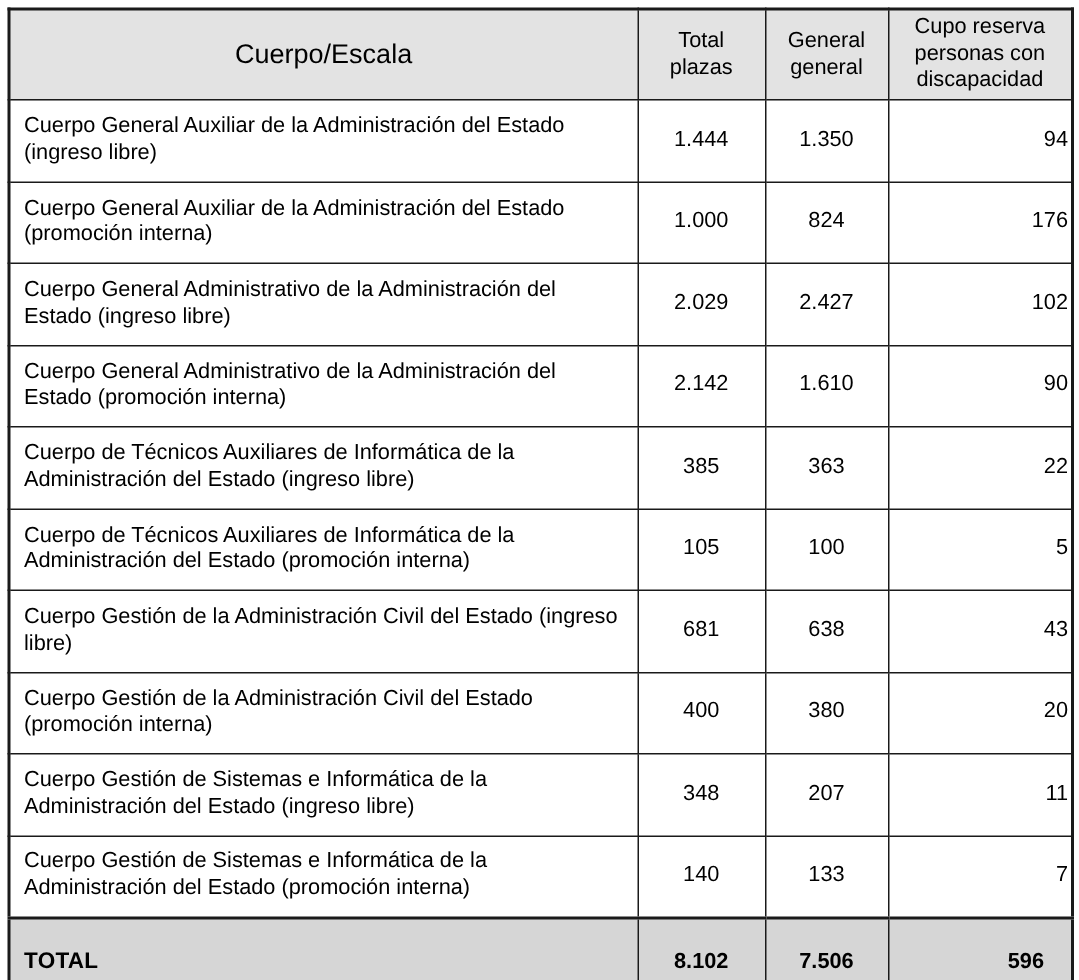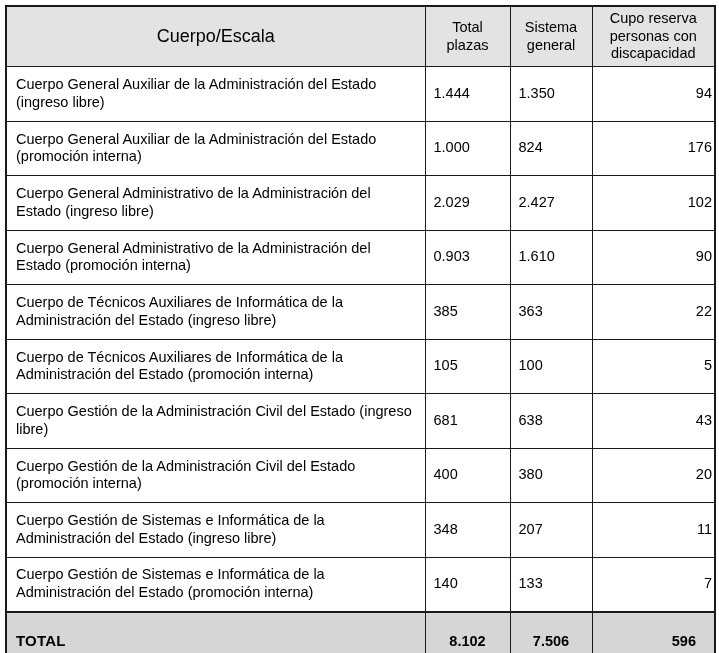--- a/index.html
+++ b/index.html
@@ -55,20 +55,21 @@
   thead th.h-name { font-size: 18px; }
 
   tbody tr.data-row { height: 54.5px; }
   tbody td.cell-name {
     text-align: left;
     vertical-align: middle;
     padding-left: 9px;
     padding-right: 6px;
   }
   tbody td.cell-num {
+    text-align: center;
     vertical-align: middle;
   }
   tbody td.cell-num-right {
     text-align: right;
     vertical-align: middle;
     padding-right: 2px;
   }
   tbody tr.total-row {
     background: #d6d6d6;
     height: 60px;
@@ -97,21 +98,21 @@
     <colgroup>
       <col class="c-name">
       <col class="c-total">
       <col class="c-gen">
       <col class="c-cupo">
     </colgroup>
     <thead>
       <tr>
         <th class="h-name">Cuerpo/Escala</th>
         <th>Total plazas</th>
-        <th>Sistema general</th>
+        <th>General general</th>
         <th>Cupo reserva personas con discapacidad</th>
       </tr>
     </thead>
     <tbody>
       <tr class="data-row">
         <td class="cell-name">Cuerpo General Auxiliar de la Administración del Estado (ingreso libre)</td>
         <td class="cell-num">1.444</td>
         <td class="cell-num">1.350</td>
         <td class="cell-num-right">94</td>
       </tr>
@@ -122,21 +123,21 @@
         <td class="cell-num-right">176</td>
       </tr>
       <tr class="data-row">
         <td class="cell-name">Cuerpo General Administrativo de la Administración del Estado (ingreso libre)</td>
         <td class="cell-num">2.029</td>
         <td class="cell-num">2.427</td>
         <td class="cell-num-right">102</td>
       </tr>
       <tr class="data-row">
         <td class="cell-name">Cuerpo General Administrativo de la Administración del Estado (promoción interna)</td>
-        <td class="cell-num">0.903</td>
+        <td class="cell-num">2.142</td>
         <td class="cell-num">1.610</td>
         <td class="cell-num-right">90</td>
       </tr>
       <tr class="data-row">
         <td class="cell-name">Cuerpo de Técnicos Auxiliares de Informática de la Administración del Estado (ingreso libre)</td>
         <td class="cell-num">385</td>
         <td class="cell-num">363</td>
         <td class="cell-num-right">22</td>
       </tr>
       <tr class="data-row">

